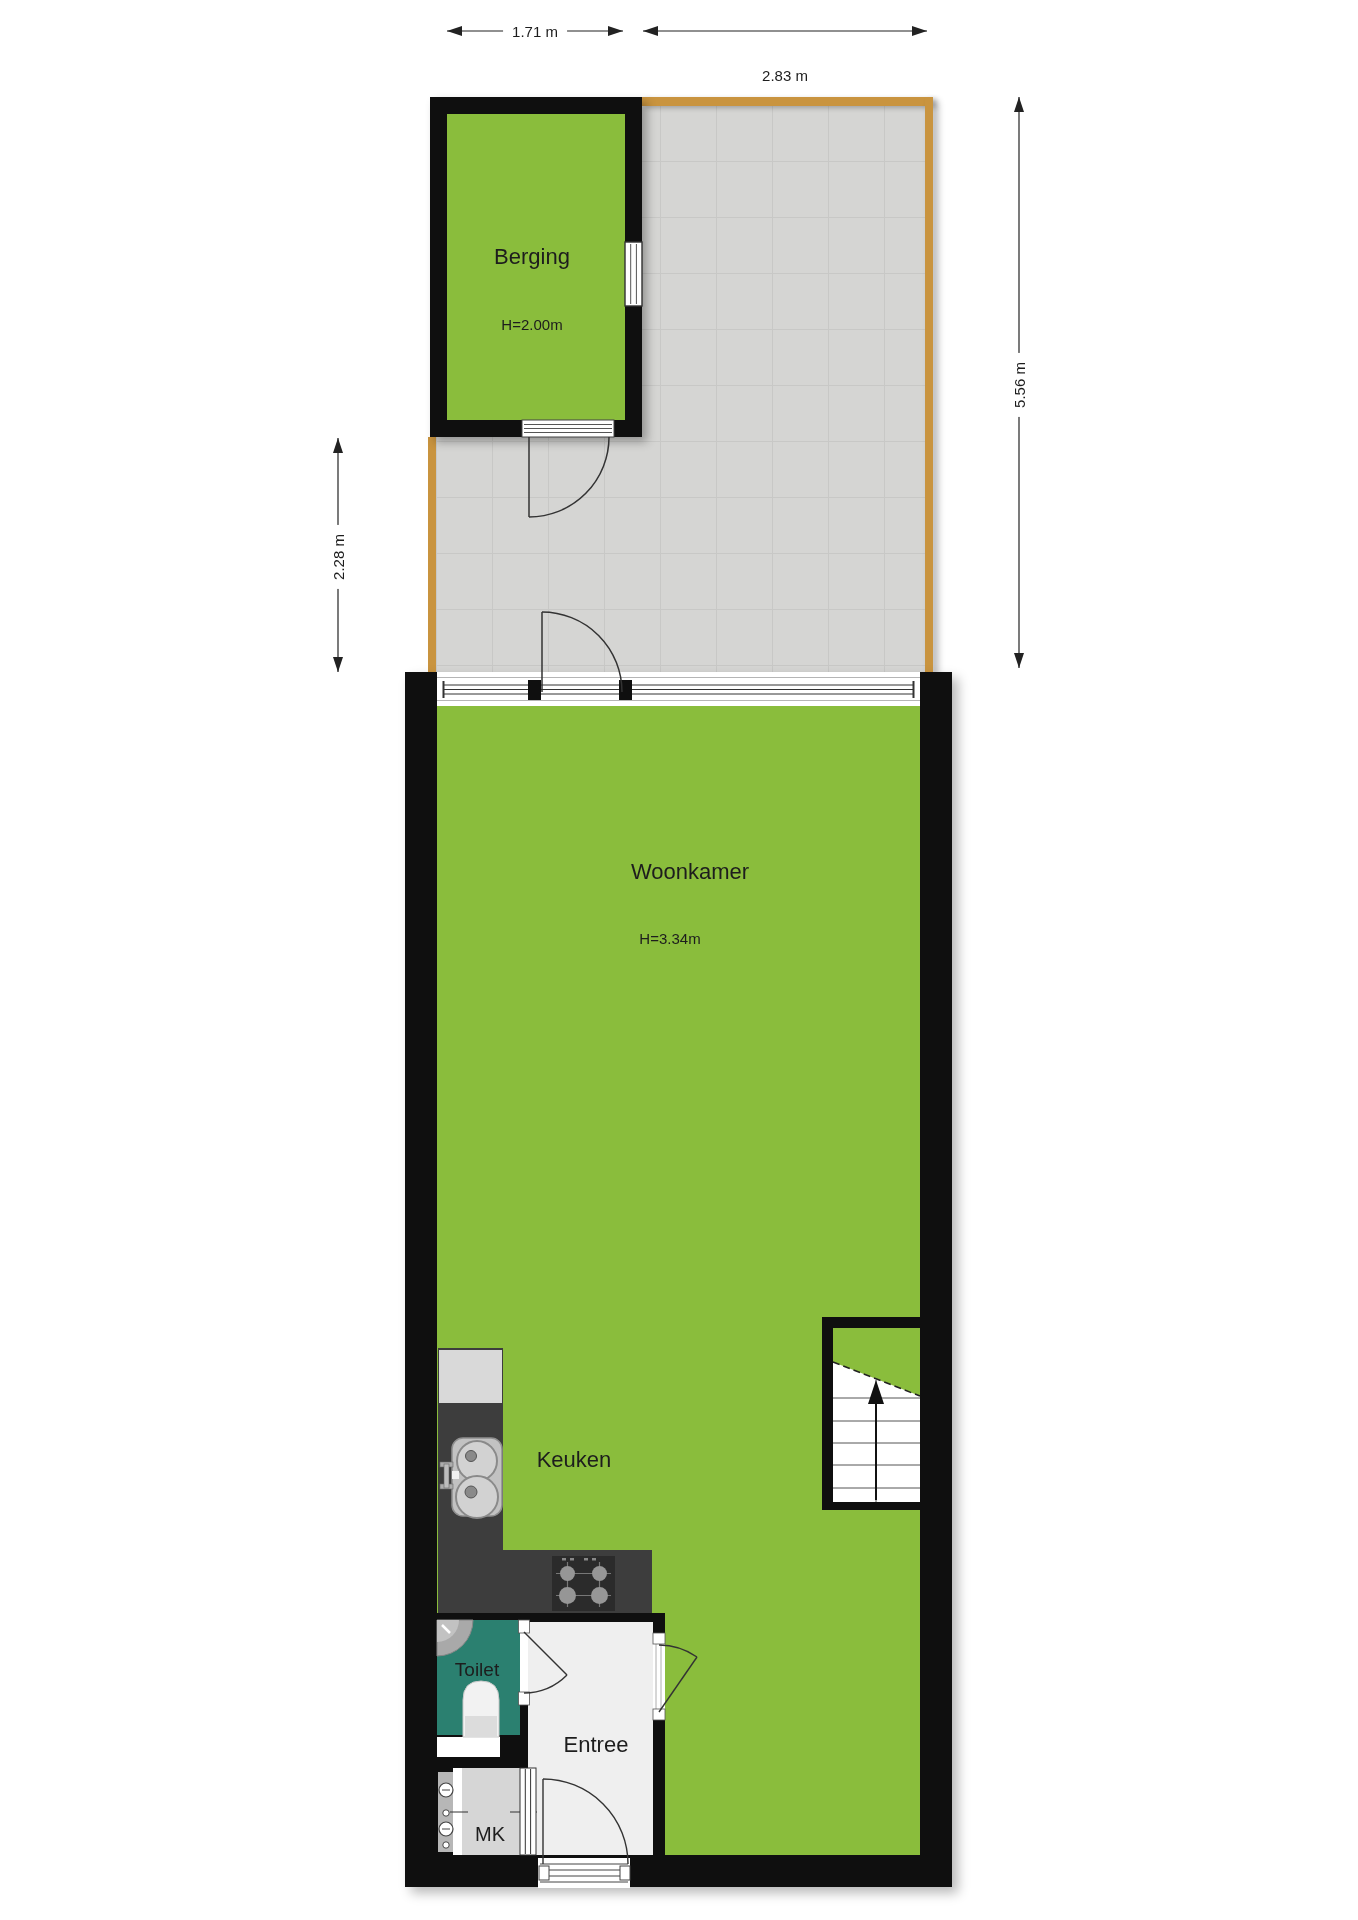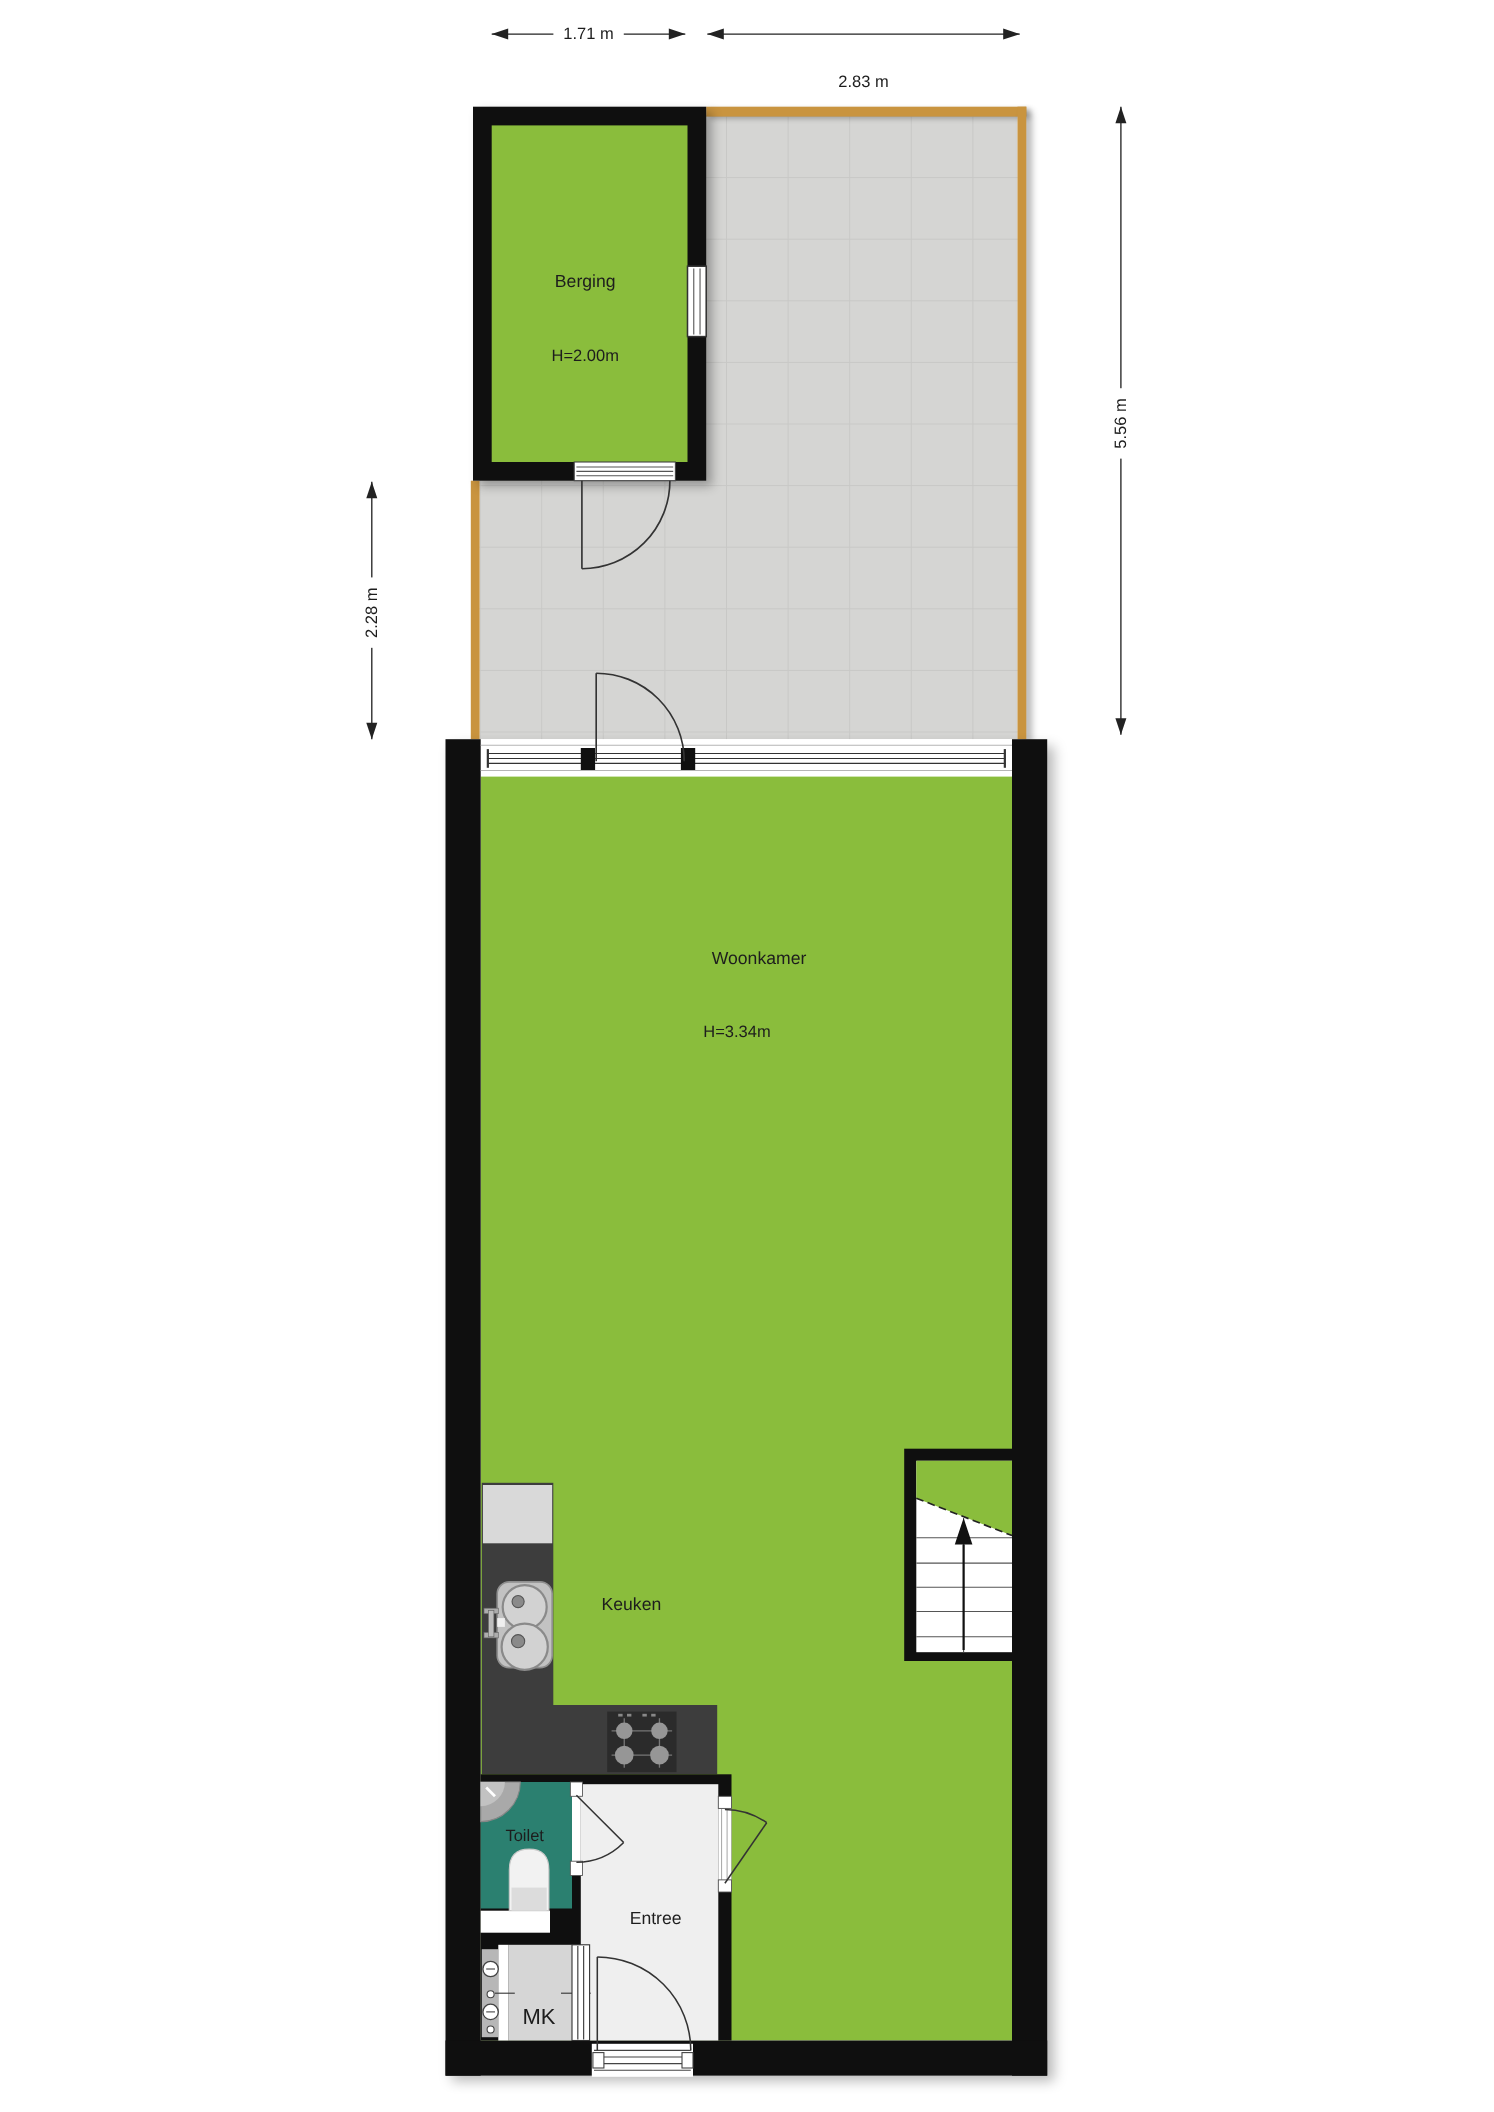--- a/index.html
+++ b/index.html
@@ -54,23 +54,23 @@
   .toilet-floor{left:437px;top:1620px;width:83px;height:115px;background:var(--toilet-teal);}
   .toilet-niche{left:437px;top:1737px;width:63px;height:20px;background:#ffffff;}
   .mk-meterstrip{left:438px;top:1772px;width:15px;height:80px;background:#b7b7b7;}
   .mk-gap{left:453px;top:1768px;width:9px;height:87px;background:#ffffff;}
   .mk-floor{left:462px;top:1768px;width:58px;height:87px;background:var(--mk-floor);}
   .entree-floor{left:528px;top:1622px;width:125px;height:233px;background:var(--entree-floor);}
   
   #linework{position:absolute;left:0;top:0;width:1358px;height:1920px;pointer-events:none;}
   
   .lbl{position:absolute;transform:translate(-50%,-50%);white-space:nowrap;color:var(--line-color);line-height:1;}
-  .lbl.room{font-size:16px;}
+  .lbl.room{font-size:22px;}
   .lbl.sub{font-size:15px;margin-top:40px;}
-  .lbl.small{font-size:15px;text-align:right;}
+  .lbl.small{font-size:19px;text-align:right;}
   .lbl.mk{font-size:20px;}
   .lbl.dim{font-size:15px;background:#ffffff;padding:2px 9px;}
   .lbl.dimv{transform:translate(-50%,-50%) rotate(-90deg);}
 </style>
 </head>
 <body>
 
 <div id="canvas">
 
   <div class="abs terrace-floor"></div>

